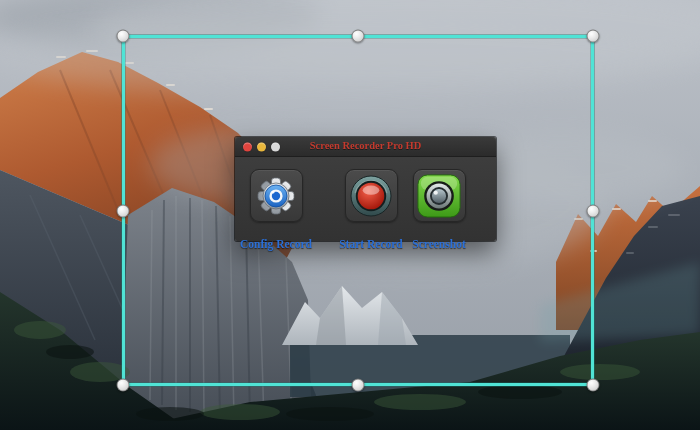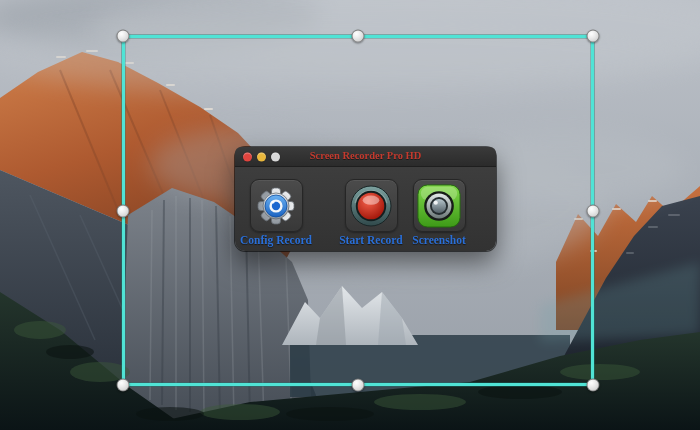--- a/index.html
+++ b/index.html
@@ -15,42 +15,42 @@
   .handle{position:absolute;width:11px;height:11px;border-radius:50%;
     background:radial-gradient(circle at 35% 30%, #ffffff 0%, #e8e8e8 45%, #c4c4c4 100%);
     border:1px solid rgba(95,95,95,.75);
     box-shadow:0 1px 2px rgba(0,0,0,.40);
     transform:translate(-50%,-50%);}
   .h-tl{left:-2px;top:-2px}      .h-tc{left:50%;top:-2px}      .h-tr{left:calc(100% + 2px);top:-2px}
   .h-ml{left:-2px;top:50%}                                     .h-mr{left:calc(100% + 2px);top:50%}
   .h-bl{left:-2px;top:calc(100% + 2px)} .h-bc{left:50%;top:calc(100% + 2px)} .h-br{left:calc(100% + 2px);top:calc(100% + 2px)}
 
   
-  .appwin{position:absolute;z-index:3;left:235px;top:147px;width:261px;height:104px;
-    border-radius:10px;background:linear-gradient(180deg,#404040,#323232);
+  .appwin{position:absolute;z-index:3;left:235px;top:137px;width:261px;height:104px;
+    border-radius:2px;background:linear-gradient(180deg,#404040,#323232);
     box-shadow:0 0 0 1px rgba(0,0,0,.55), 0 12px 26px rgba(0,0,0,.50);}
   .titlebar{position:relative;height:19px;border-radius:6px 6px 0 0;
     background:linear-gradient(180deg,#3a3a3a,#2b2b2b);
     border-bottom:1px solid #1e1e1e;}
   .lights{position:absolute;left:8px;top:50%;transform:translateY(-50%);display:flex;gap:5px;}
   .light{width:9px;height:9px;border-radius:50%;box-shadow:inset 0 1px 1px rgba(255,255,255,.35), 0 0 1px rgba(0,0,0,.6);}
   .light.close{background:#e0443e;}
   .light.min{background:#e9b73c;}
   .light.zoom{background:#d8d8d8;}
   .wtitle{position:absolute;left:0;right:0;top:3px;text-align:center;
     font-family:"Liberation Serif", serif;font-weight:bold;font-size:10.5px;
     color:#c33a2e;text-shadow:0 1px 0 rgba(0,0,0,.45);white-space:nowrap;}
   .content{position:absolute;left:0;right:0;top:20px;bottom:0;}
   .tool{position:absolute;top:12px;width:90px;display:flex;flex-direction:column;align-items:center;}
   .tool-1{left:-4px}.tool-2{left:91px}.tool-3{left:159px}
   .tool-btn{width:53px;height:53px;border-radius:9px;border:1px solid #262626;
     background:linear-gradient(180deg,#4b4b4b,#383838);
     box-shadow:inset 0 1px 0 rgba(255,255,255,.07), 0 1px 2px rgba(0,0,0,.35);
     display:flex;align-items:center;justify-content:center;padding:0;}
-  .tool-label{margin-top:2px;font-family:"Liberation Serif", serif;font-weight:bold;
+  .tool-label{margin-top:16px;font-family:"Liberation Serif", serif;font-weight:bold;
     font-size:11.5px;color:#2a6fd8;text-shadow:0 1px 1px rgba(0,0,0,.55);white-space:nowrap;}
 </style>
 </head>
 <body>
 
 <div class="screen">
 
   <svg class="wallpaper" viewBox="0 0 700 430" preserveAspectRatio="none">
     <defs>
       <linearGradient id="sky" x1="0" y1="0" x2="0" y2="1">

